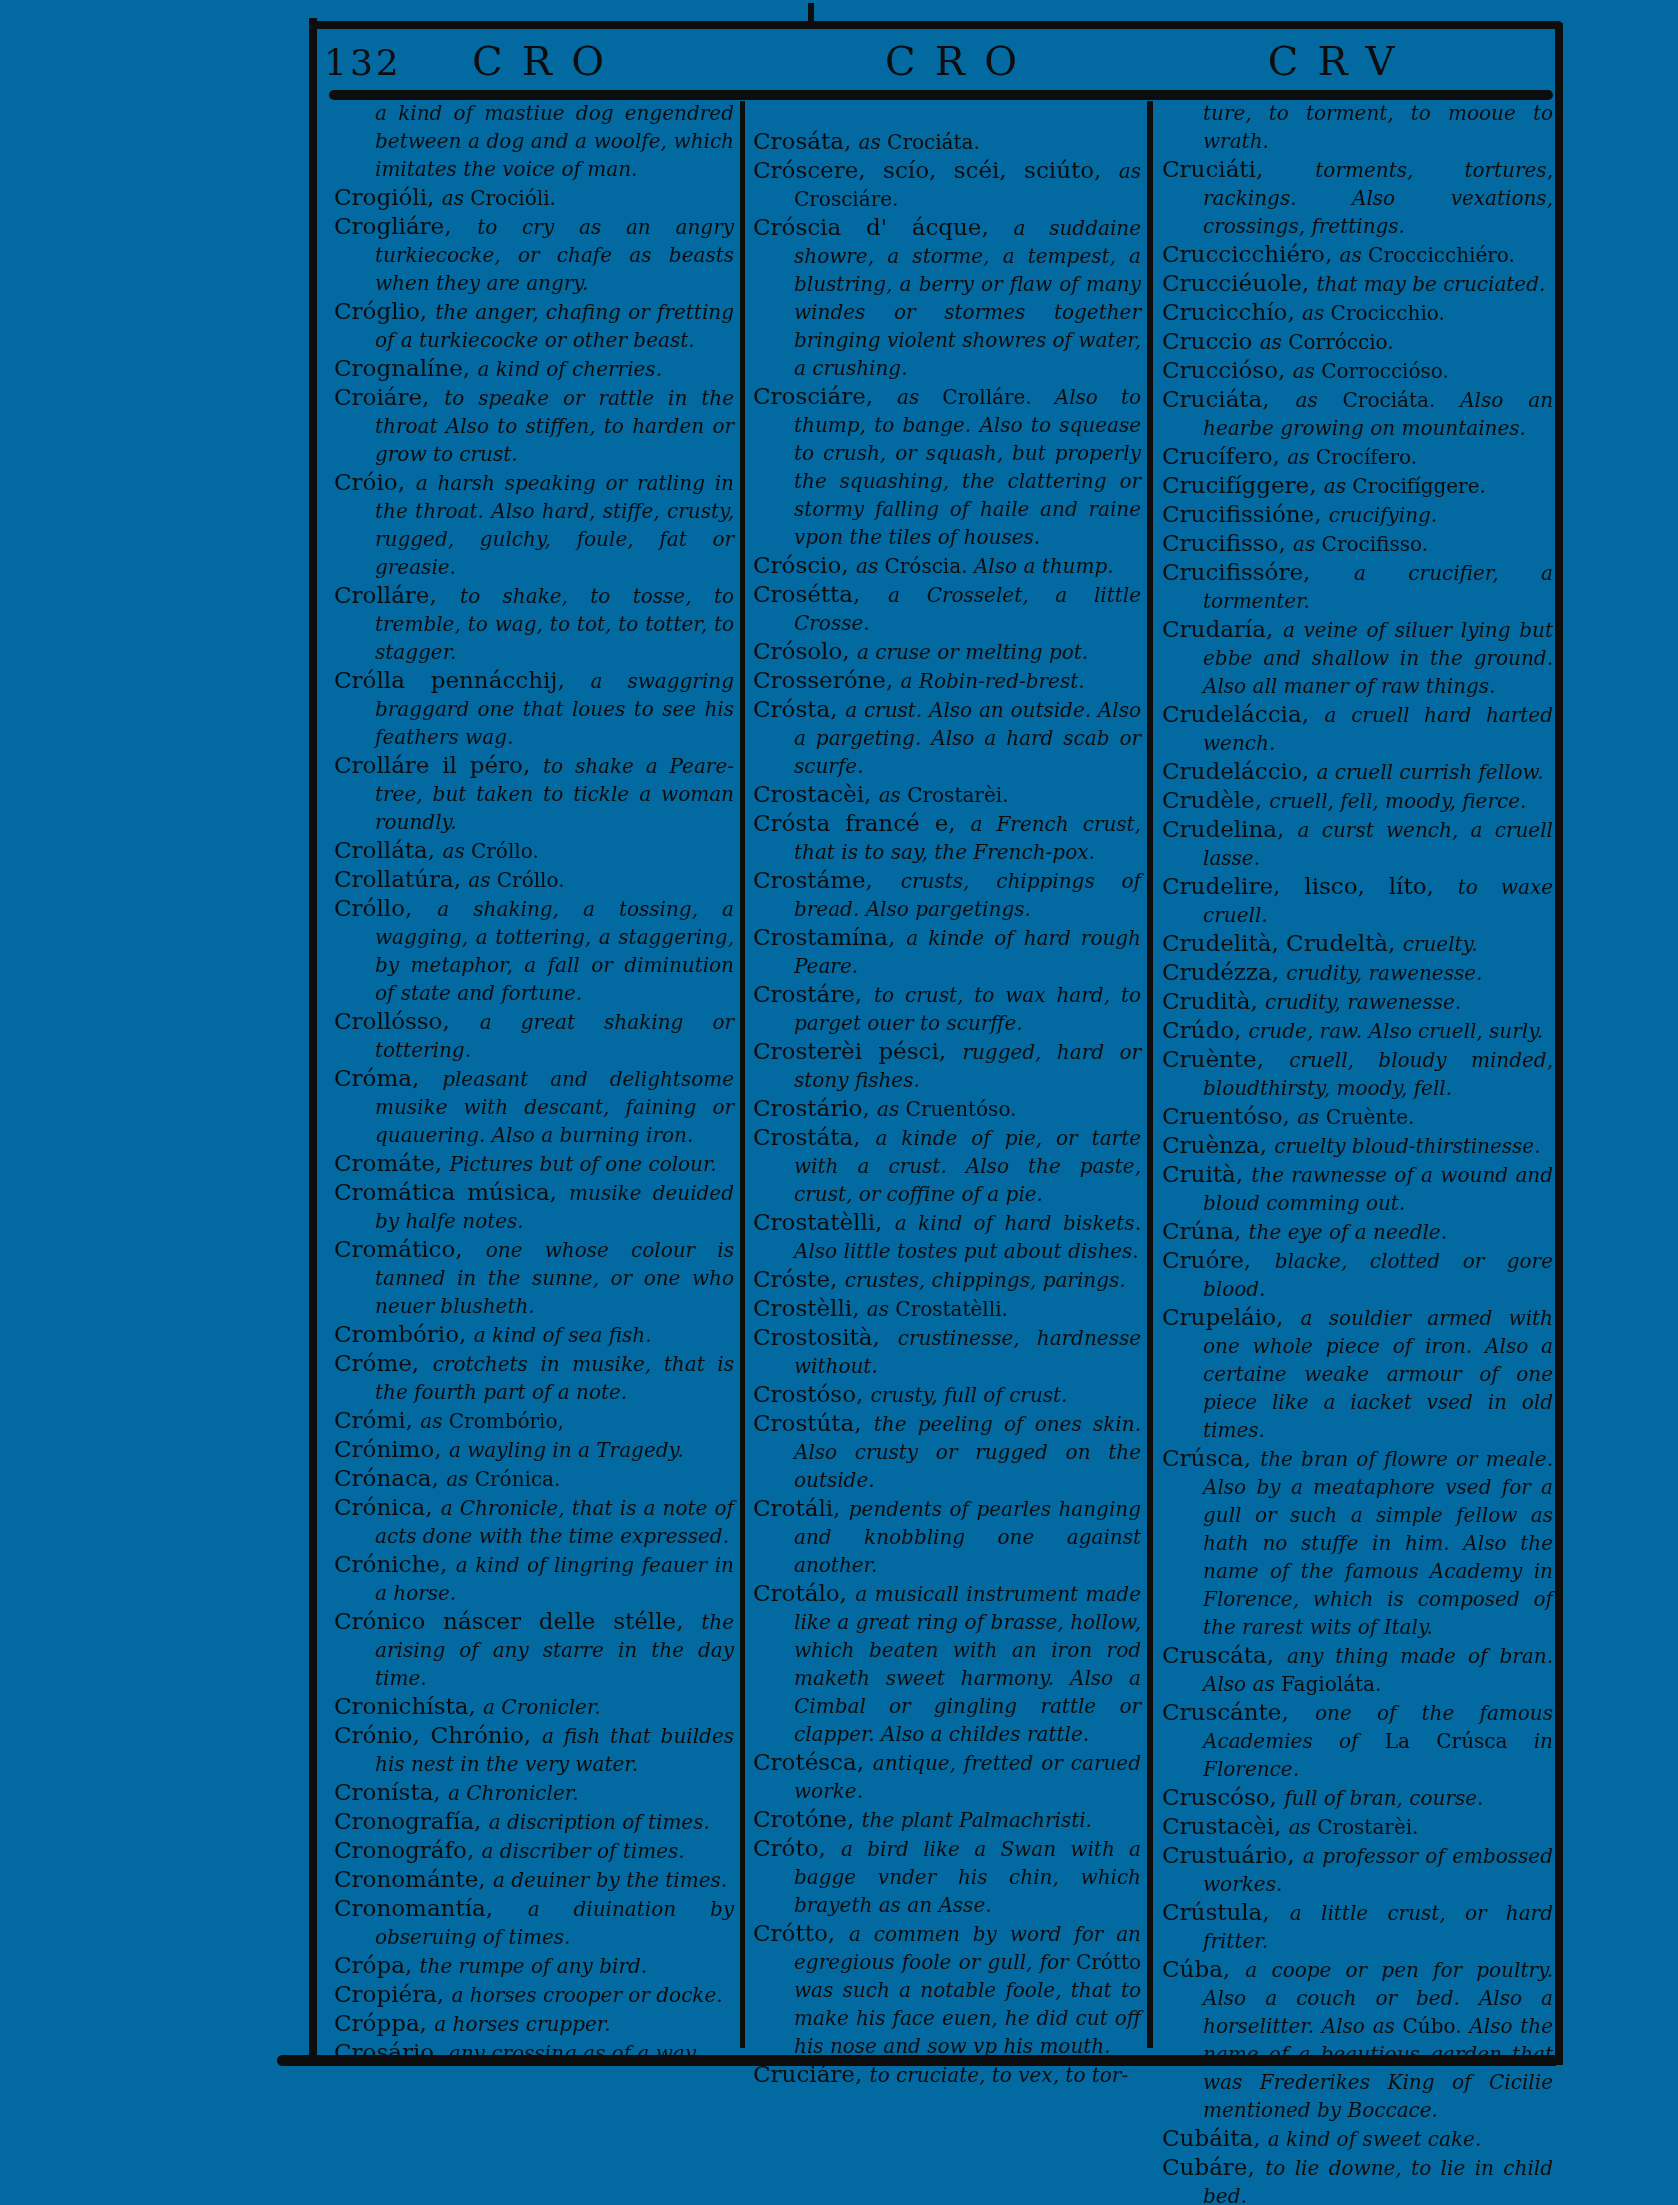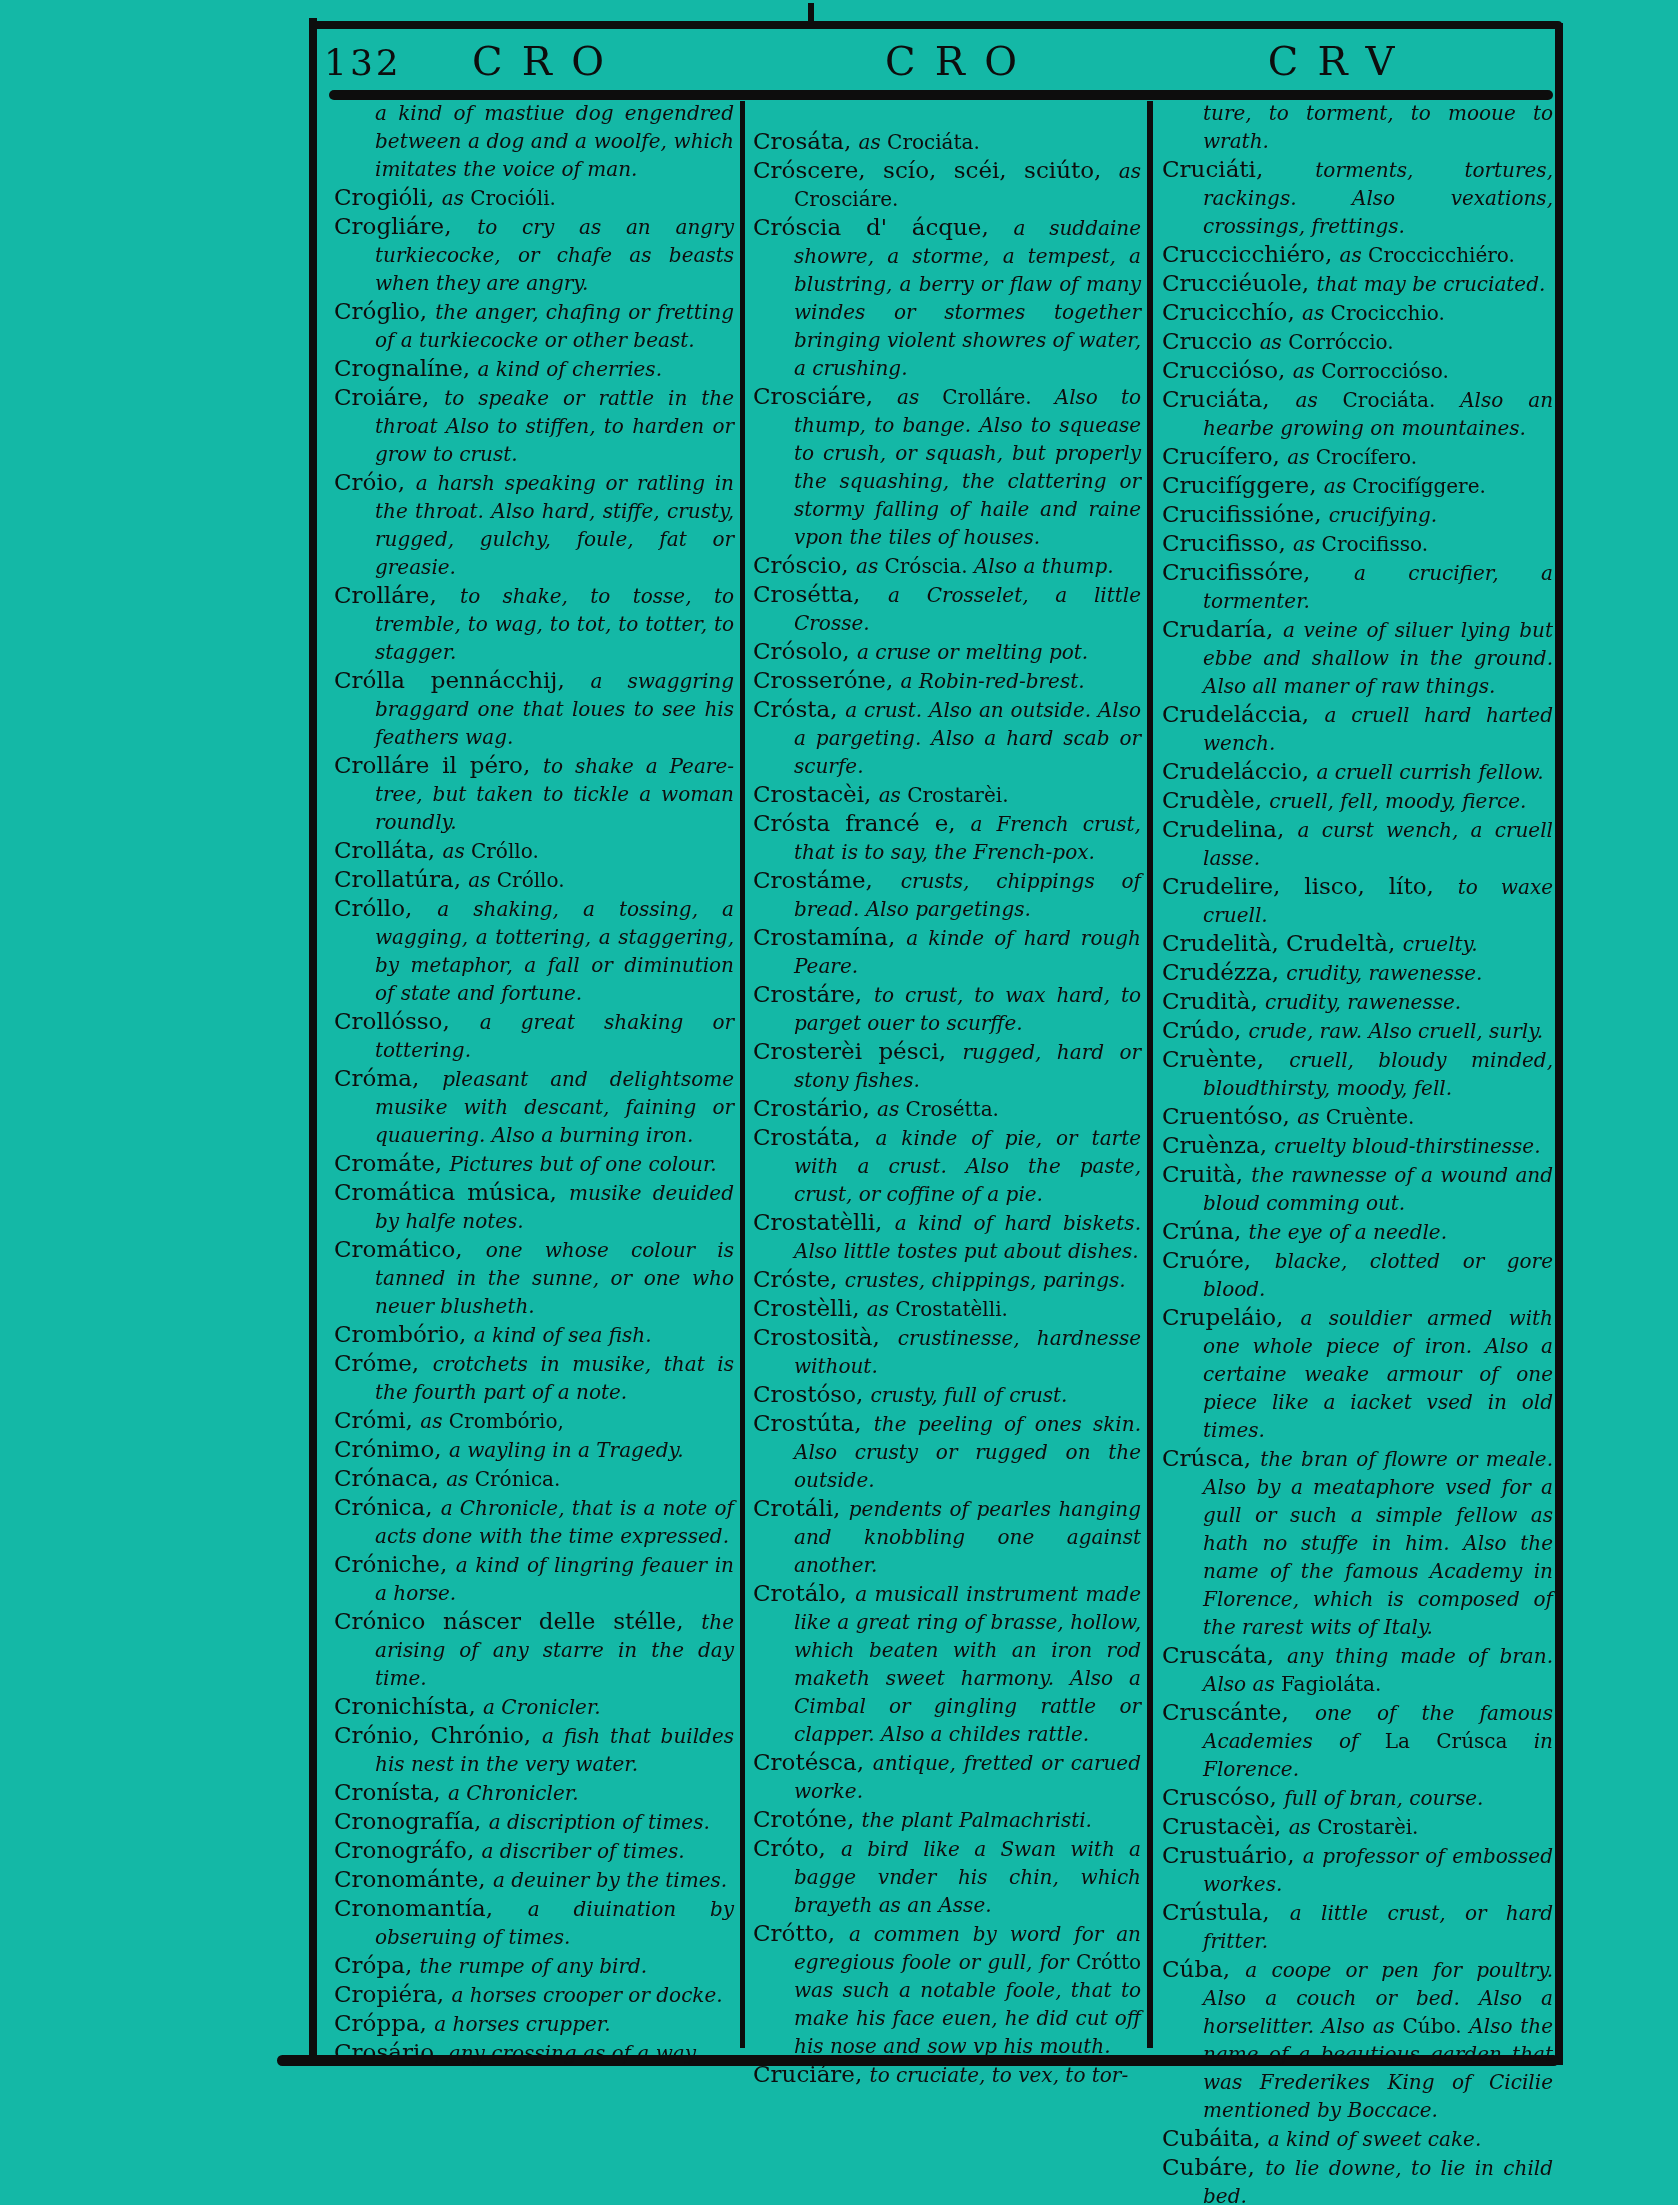--- a/index.html
+++ b/index.html
@@ -1,16 +1,16 @@
 <!DOCTYPE html>
 <html style="font-size:12px"><head>
 <meta charset="utf-8">
 <style>
   html,body{margin:0;padding:0;background:#e8e8e4;}
-  #page{position:relative;width:1679px;height:2205px;background:#14b8a6;color:#0d0d0d;
+  #page{position:relative;width:1679px;height:2205px;background:#0369a1;color:#0d0d0d;
         font-family:"DejaVu Serif","Liberation Serif",serif;overflow:hidden;}
   .rule{position:absolute;background:#0d0d0d;}
   
   #border-left{left:309px;top:18px;width:7.6px;height:2045px;}
   #border-right{left:1555px;top:23px;width:7.6px;height:2042px;}
   #rule-top{left:309px;top:21px;width:1253px;height:8.3px;border-radius:4.5px;}
   #rule-header{left:329px;top:90px;width:1224px;height:9.8px;border-radius:5.3px;}
   #rule-bottom{left:277px;top:2055px;width:1282px;height:11.4px;border-radius:5.3px;}
   #tick-top{left:808px;top:3px;width:6px;height:19.7px;}
   #divider-1{left:740px;top:101px;width:5.3px;height:1947px;}
@@ -100,21 +100,21 @@
       <p class="entry"><span class="hw">Crosétta, </span><span class="seg-i">a Crosselet, a little Crosse.</span></p>
       <p class="entry"><span class="hw">Crósolo, </span><span class="seg-i">a cruse or melting pot.</span></p>
       <p class="entry"><span class="hw">Crosseróne, </span><span class="seg-i">a Robin-red-brest.</span></p>
       <p class="entry"><span class="hw">Crósta, </span><span class="seg-i">a crust. Also an outside. Also a pargeting. Also a hard scab or scurfe.</span></p>
       <p class="entry"><span class="hw">Crostacèi, </span><span class="seg-i">as </span><span class="seg-r">Crostarèi.</span></p>
       <p class="entry"><span class="hw">Crósta francé e, </span><span class="seg-i">a French crust, that is to say, the French-pox.</span></p>
       <p class="entry"><span class="hw">Crostáme, </span><span class="seg-i">crusts, chippings of bread. Also pargetings.</span></p>
       <p class="entry"><span class="hw">Crostamína, </span><span class="seg-i">a kinde of hard rough Peare.</span></p>
       <p class="entry"><span class="hw">Crostáre, </span><span class="seg-i">to crust, to wax hard, to parget ouer to scurffe.</span></p>
       <p class="entry"><span class="hw">Crosterèi pésci, </span><span class="seg-i">rugged, hard or stony fishes.</span></p>
-      <p class="entry"><span class="hw">Crostário, </span><span class="seg-i">as </span><span class="seg-r">Crosétta.</span></p>
+      <p class="entry"><span class="hw">Crostário, </span><span class="seg-i">as </span><span class="seg-r">Cruentóso.</span></p>
       <p class="entry"><span class="hw">Crostáta, </span><span class="seg-i">a kinde of pie, or tarte with a crust. Also the paste, crust, or coffine of a pie.</span></p>
       <p class="entry"><span class="hw">Crostatèlli, </span><span class="seg-i">a kind of hard biskets. Also little tostes put about dishes.</span></p>
       <p class="entry"><span class="hw">Cróste, </span><span class="seg-i">crustes, chippings, parings.</span></p>
       <p class="entry"><span class="hw">Crostèlli, </span><span class="seg-i">as </span><span class="seg-r">Crostatèlli.</span></p>
       <p class="entry"><span class="hw">Crostosità, </span><span class="seg-i">crustinesse, hardnesse without.</span></p>
       <p class="entry"><span class="hw">Crostóso, </span><span class="seg-i">crusty, full of crust.</span></p>
       <p class="entry"><span class="hw">Crostúta, </span><span class="seg-i">the peeling of ones skin. Also crusty or rugged on the outside.</span></p>
       <p class="entry"><span class="hw">Crotáli, </span><span class="seg-i">pendents of pearles hanging and knobbling one against another.</span></p>
       <p class="entry"><span class="hw">Crotálo, </span><span class="seg-i">a musicall instrument made like a great ring of brasse, hollow, which beaten with an iron rod maketh sweet harmony. Also a Cimbal or gingling rattle or clapper. Also a childes rattle.</span></p>
       <p class="entry"><span class="hw">Crotésca, </span><span class="seg-i">antique, fretted or carued worke.</span></p>

